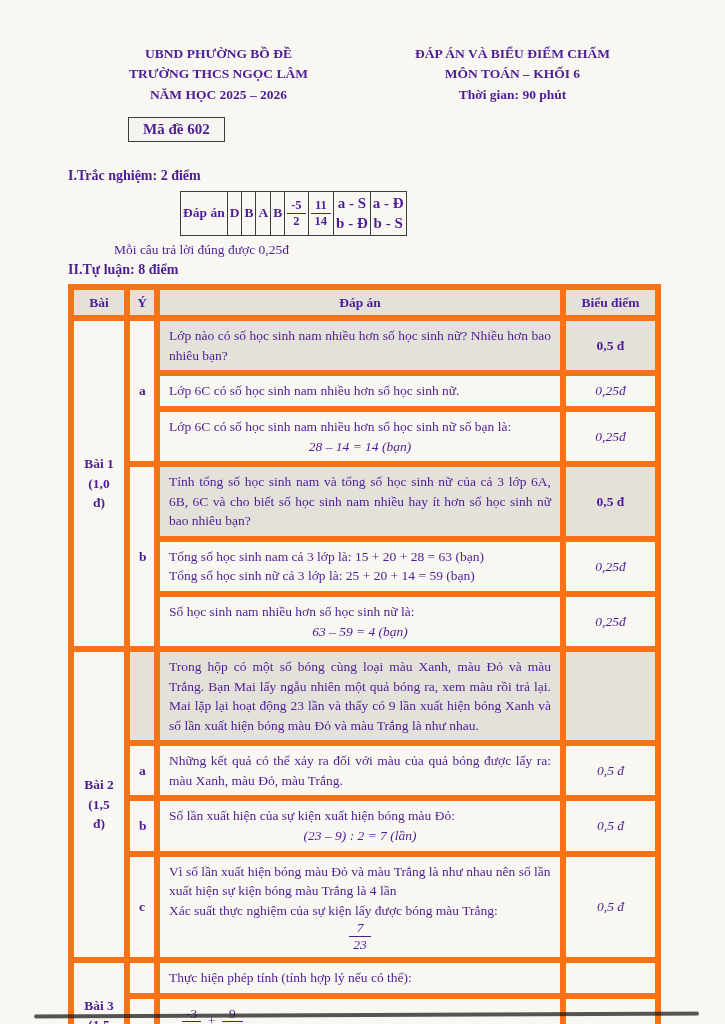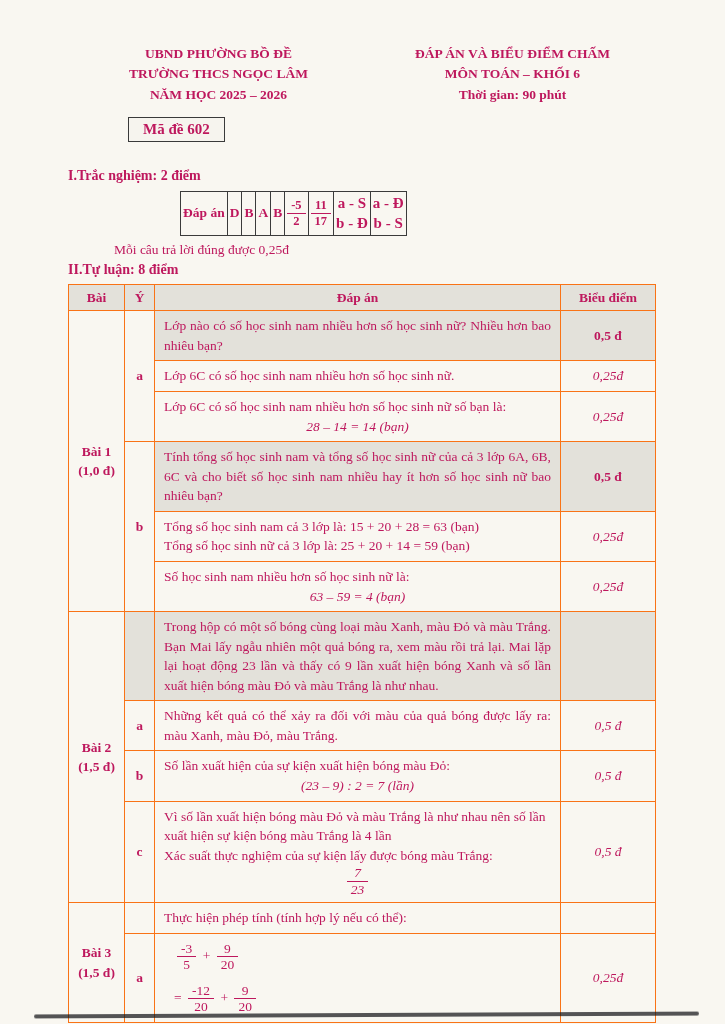--- a/index.html
+++ b/index.html
@@ -1,20 +1,20 @@
 <!DOCTYPE html>
 <html><head>
 <meta charset="utf-8">
 <style>
   * { margin:0; padding:0; box-sizing:border-box; }
   html,body { width:725px; }
   body { font-family:"Liberation Serif", serif; background:#d8d6d1; }
   .page {
     position:relative; width:725px; height:1024px; overflow:hidden;
-    background:#f9f7f1; color:#be185d;
+    background:#f9f7f1; color:#4c1d95;
     padding:44px 70px 0 68px;
   }
   
   .header { display:flex; justify-content:space-between; }
   .h-block { text-align:center; font-weight:bold; font-size:13.5px; line-height:1.5; }
   .h-left  { width:265px; margin-left:18px; }
   .h-right { width:285px; }
   
   .code-box {
     display:inline-block; margin:12px 0 0 60px;
@@ -41,21 +41,21 @@
   
   .frac { display:inline-block; text-align:center; vertical-align:middle; margin:0 3px; line-height:1.15; }
   .frac .num { display:block; border-bottom:1px solid currentColor; padding:0 4px; }
   .frac .den { display:block; padding:0 4px; }
   .mcq .frac { font-size:12.5px; margin:0; }
   
   .note { margin:6px 0 0 46px; font-size:13.5px; }
   
   .essay { margin-top:6px; width:587px; table-layout:fixed; }
   .essay td {
-    border:1px solid #f97316; font-size:13.5px; vertical-align:middle;
+    border:6px solid #f97316; font-size:13.5px; vertical-align:middle;
     padding:5px 9px; line-height:1.45;margin-left:40px;
   }
   .essay .col-bai { width:56px; }
   .essay .col-y   { width:30px; }
   .essay .col-da  { width:406px; }
   .essay .col-bd  { width:95px; }
   .essay td.head { font-weight:bold; text-align:center; padding:3px 4px; }
   .shade { background:#e3e1da; }
   .bai-cell { font-weight:bold; text-align:center; white-space:pre-line; }
   .y-cell { font-weight:bold; text-align:center; padding:2px 1px; }
@@ -108,21 +108,21 @@
       <td>B</td>
       <td>
         <span class="frac">
           <span class="num">-5</span>
           <span class="den">2</span>
         </span>
       </td>
       <td>
         <span class="frac">
           <span class="num">11</span>
-          <span class="den">17</span>
+          <span class="den">14</span>
         </span>
       </td>
       <td class="two pre">a - S
 b - Đ</td>
       <td class="two pre">a - Đ
 b - S</td>
     </tr>
   </tbody>
     </table>
 

